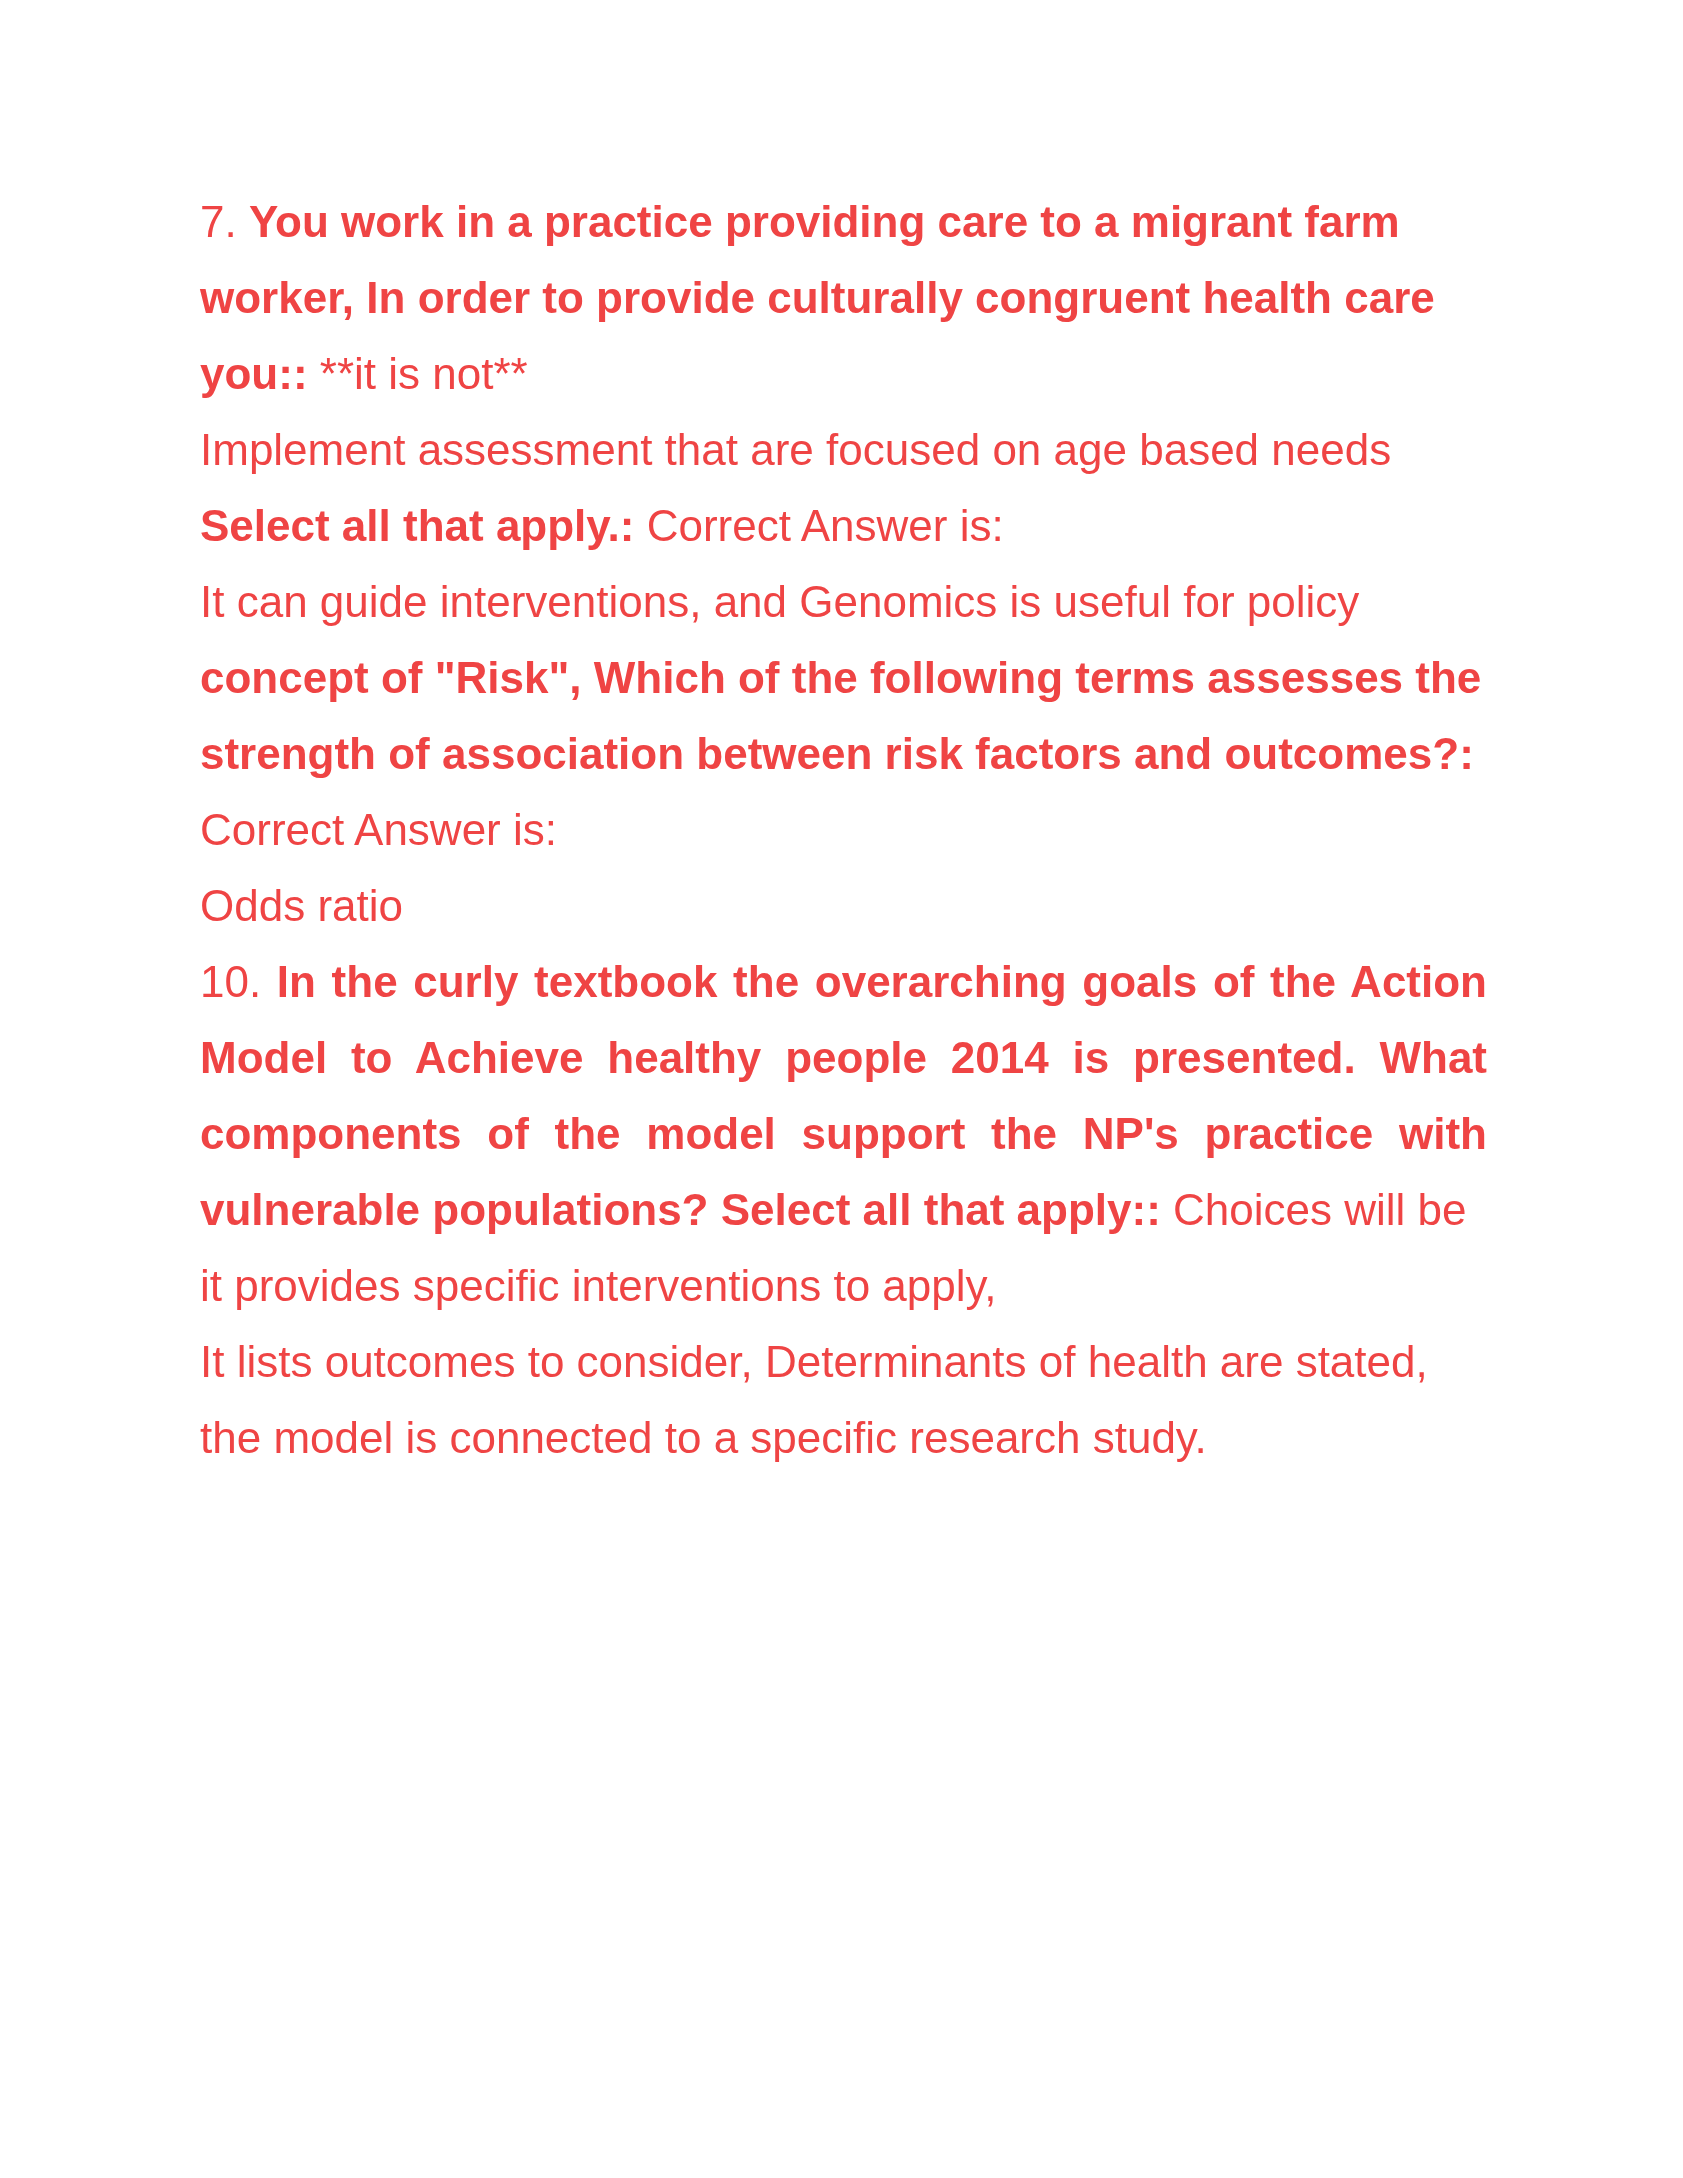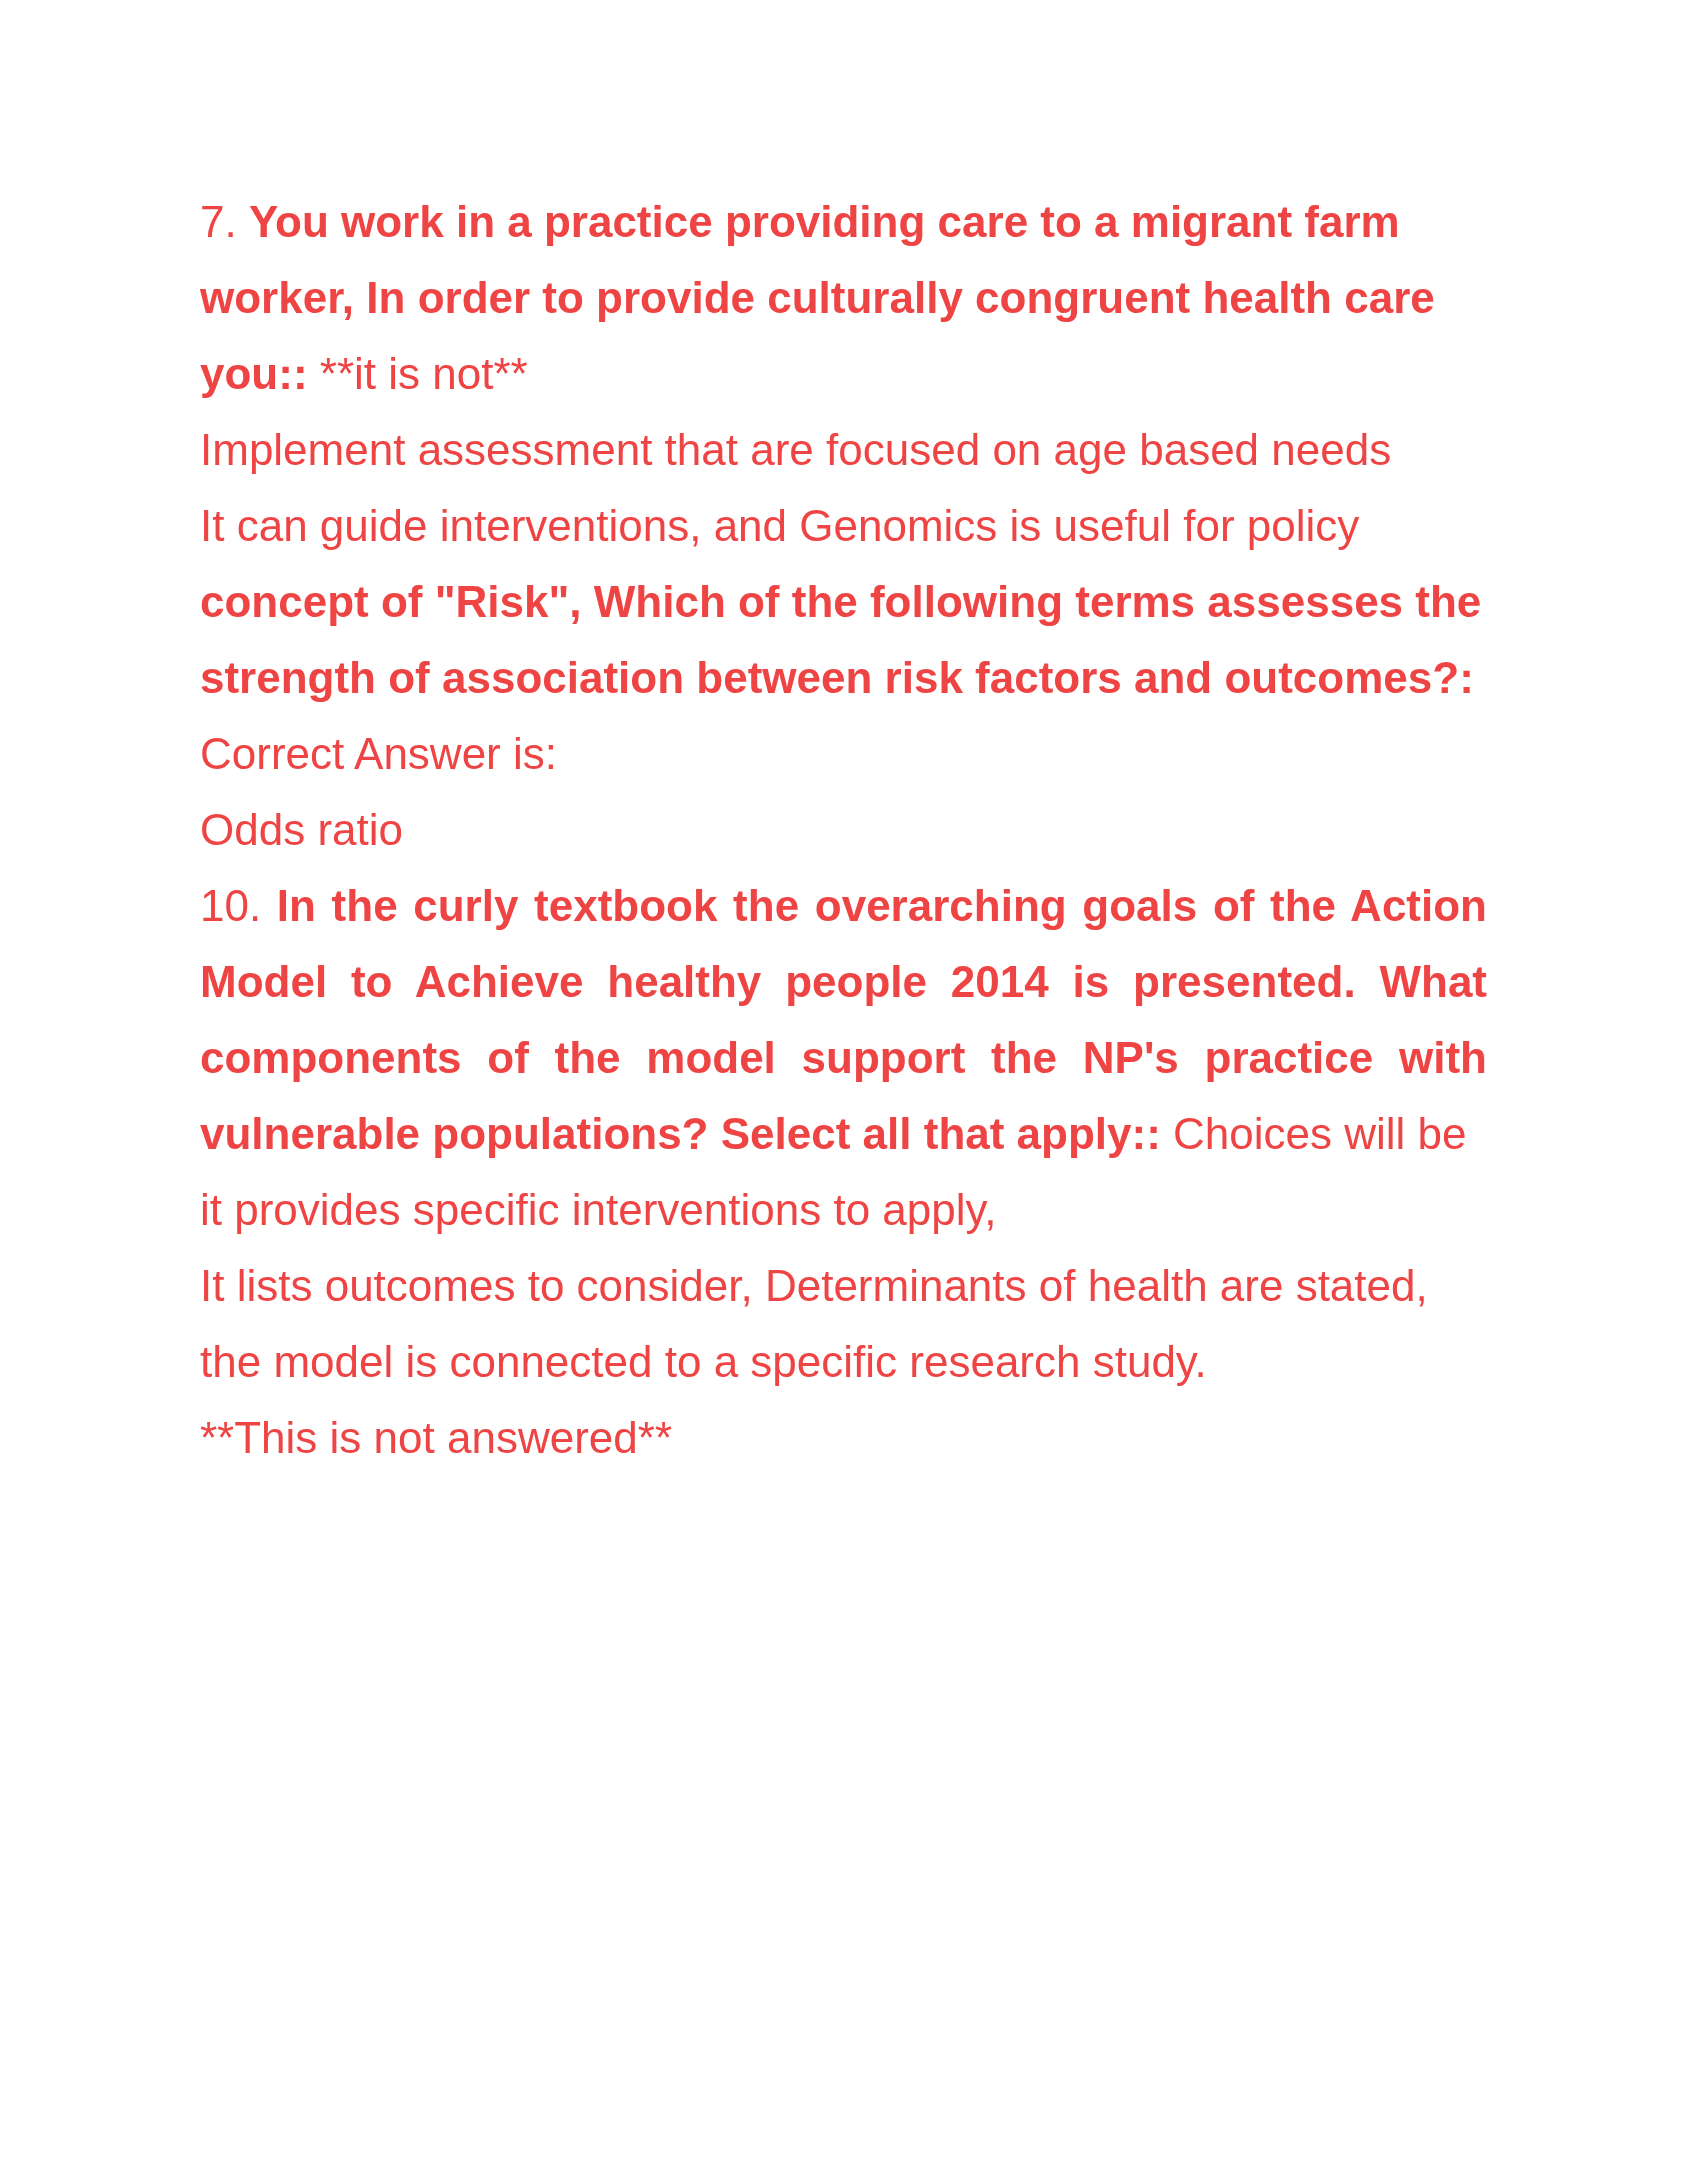--- a/index.html
+++ b/index.html
@@ -33,28 +33,28 @@
 </style>
 </head>
 <body>
 
 <div class="page">
   <main class="doc-body" id="doc-body">
       <div class="line"><span>7. </span><span class="b">You work in a practice providing care to a migrant farm</span></div>
       <div class="line"><span class="b">worker, In order to provide culturally congruent health care</span></div>
       <div class="line"><span class="b">you::</span><span> **it is not**</span></div>
       <div class="line"><span>Implement assessment that are focused on age based needs</span></div>
+      <div class="line"><span class="b">Select all that apply.:</span><span> Correct Answer is:</span></div>
       <div class="line"><span>It can guide interventions, and Genomics is useful for policy</span></div>
       <div class="line"><span class="b">concept of "Risk", Which of the following terms assesses the</span></div>
       <div class="line"><span class="b">strength of association between risk factors and outcomes?:</span></div>
       <div class="line"><span>Correct Answer is:</span></div>
       <div class="line"><span>Odds ratio</span></div>
       <div class="line stretch"><span>10. </span><span class="b">In the curly textbook the overarching goals of the Action</span></div>
       <div class="line stretch"><span class="b">Model to Achieve healthy people 2014 is presented. What</span></div>
       <div class="line stretch"><span class="b">components of the model support the NP's practice with</span></div>
       <div class="line"><span class="b">vulnerable populations? Select all that apply::</span><span> Choices will be</span></div>
       <div class="line"><span>it provides specific interventions to apply,</span></div>
       <div class="line"><span>It lists outcomes to consider, Determinants of health are stated,</span></div>
       <div class="line"><span>the model is connected to a specific research study.</span></div>
-      <div class="line"><span>**This is not answered**</span></div>
     </main>
 </div>
 
 
 </body></html>

